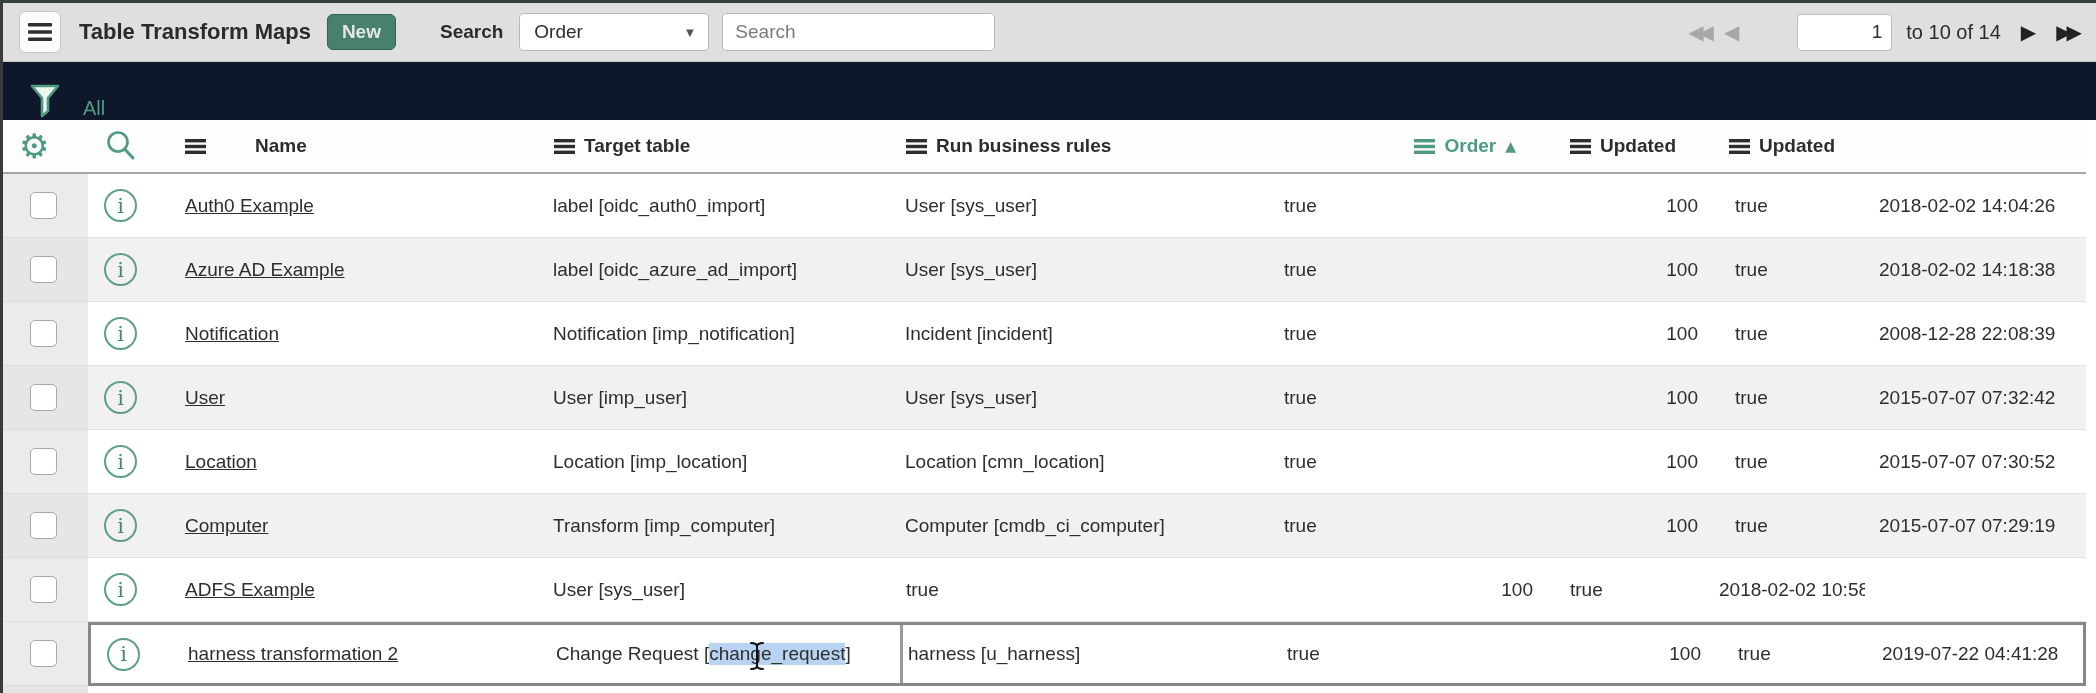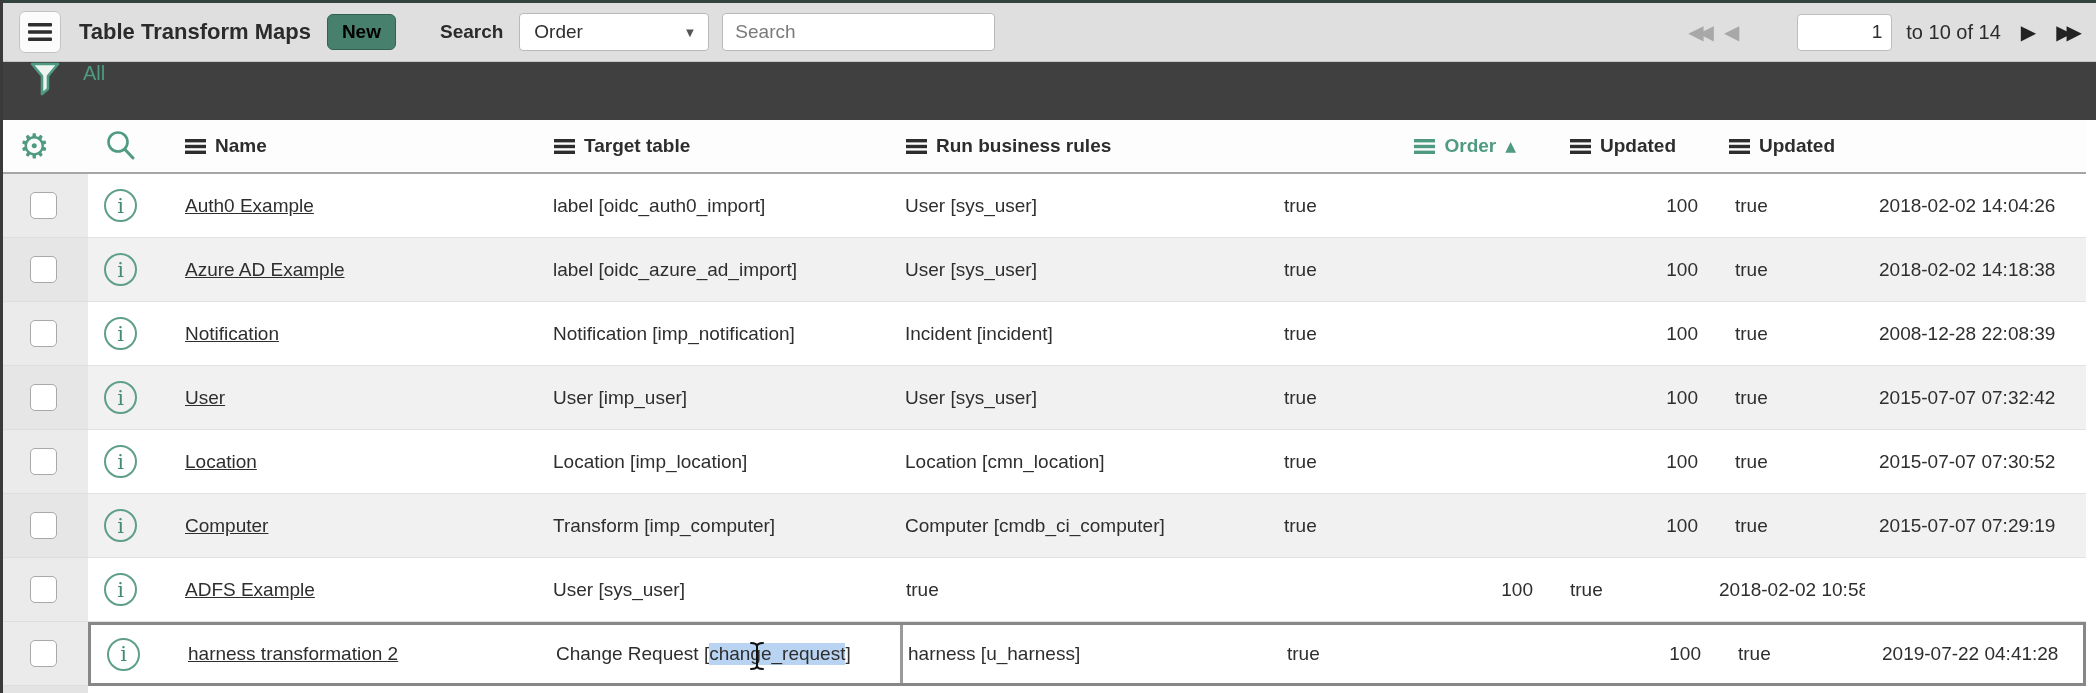--- a/index.html
+++ b/index.html
@@ -19,21 +19,21 @@
     display: flex; align-items: center; padding-left: 19px; padding-top: 3px; justify-content: flex-end;
   }
   .hamburger-btn {
     width: 42px; height: 42px; background: #fbfbfb; border: 1px solid #c3c3c3;
     border-radius: 6px; display: flex; align-items: center; justify-content: center;
     cursor: pointer;
   }
   .hamburger-btn svg { display:block; }
   .list-title { font-size: 22px; font-weight: 700; color: #2b2b2b; margin-left: 18px; white-space: nowrap; }
   .new-btn {
-    margin-left: 16px; background: #48806e; border: 1px solid #33614f; color: #000000;
+    margin-left: 16px; background: #48806e; border: 1px solid #33614f; color: #e5e5e5;
     font-size: 19px; font-weight: 600; padding: 6px 14px; border-radius: 6px; cursor: pointer;
     font-family: inherit;
   }
   .search-label { margin-left: 44px; font-size: 19px; font-weight: 600; color: #2b2b2b; }
   .search-select {
     margin-left: 16px; width: 190px; height: 38px; background: #ffffff;
     border: 1px solid #b9b9b9; border-radius: 4px; display: flex; align-items: center;
     padding: 0 12px 0 14px; font-size: 19px; cursor: pointer;
   }
   .search-select .caret { margin-left: auto; font-size: 13px; color: #555; }
@@ -49,32 +49,32 @@
   .page-arrow.disabled { color: #a8a8a8; cursor: default; }
   .page-arrow.enabled { color: #222; }
   .gap8 { width: 10px; } .gap60 { width: 58px; } .gap14 { width: 14px; } .gap20 { width: 20px; } .gap18 { width: 20px; }
   .page-input {
     width: 95px; height: 37px; border: 1px solid #bdbdbd; border-radius: 4px;
     text-align: right; padding-right: 9px; font-size: 19px; font-family: inherit; color: #2e2e2e;
   }
   .range-label { font-size: 20px; color: #2b2b2b; white-space: nowrap; }
 
   
-  .filter-bar { height: 58px; background: #404040; display: flex; align-items: flex-start; padding-left: 30px; }
+  .filter-bar { height: 58px; background: #0f172a; display: flex; align-items: flex-end; padding-left: 30px; }
   .filter-icon { display: flex; cursor: pointer; }
   .filter-all { margin-left: 23px; font-size: 20px; color: #4f9a82; cursor: pointer; }
 
   
   .list-table { width: 2086px; background:#fff; }
   .hdr-row { display: flex; height: 54px; background: #fdfdfd; border-bottom: 2px solid #a6a6a6; }
   .hdr-col0 { width: 88px; display:flex; align-items:center; padding-left: 19px; }
   .hdr-body { flex: 1; display: grid; grid-template-columns: 92px 368px 352px 378px 262px 165px 160px 1fr; align-items: center; }
   .hdr-cell { display: flex; align-items: center; font-size: 19px; font-weight: 700; color: #2d2d2d; cursor: pointer; white-space: nowrap; }
   .hdr-cell .colmenu { margin-right: 9px; display: flex; }
-  .hdr-cell.pad5 { padding-left: 5px; }
+  .hdr-cell.pad5 { padding-left: 5px; gap: 40px; }
   .hdr-cell.pad6 { padding-left: 6px; }
   .hdr-cell.pad24 { padding-left: 24px; }
   .hdr-cell.pad30 { padding-left: 30px; }
   .hdr-cell.sorted { color: #4f9a82; justify-content: flex-end; padding-right: 24px; }
   .hdr-cell.sorted .colmenu { color:#4f9a82; }
   .sort-arrow { font-size: 14px; margin-left: 9px; color: #4f9a82; font-family:"DejaVu Sans",sans-serif; }
   .mag-cell { display:flex; align-items:center; padding-left:16px; cursor:pointer; }
 
   
   .row { display: flex; height: 64px; background: #ffffff; }

